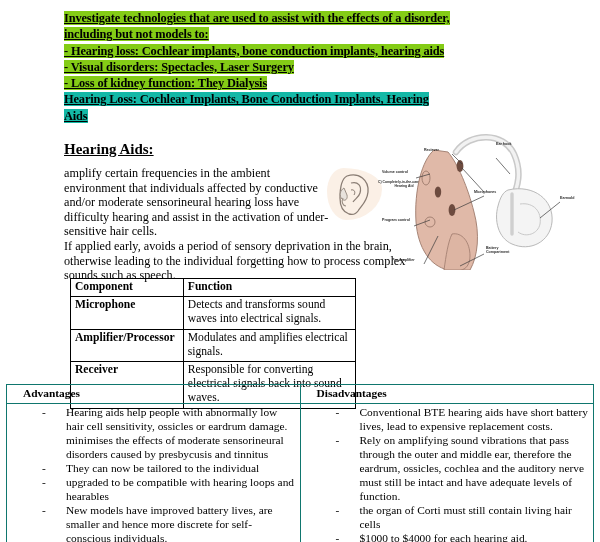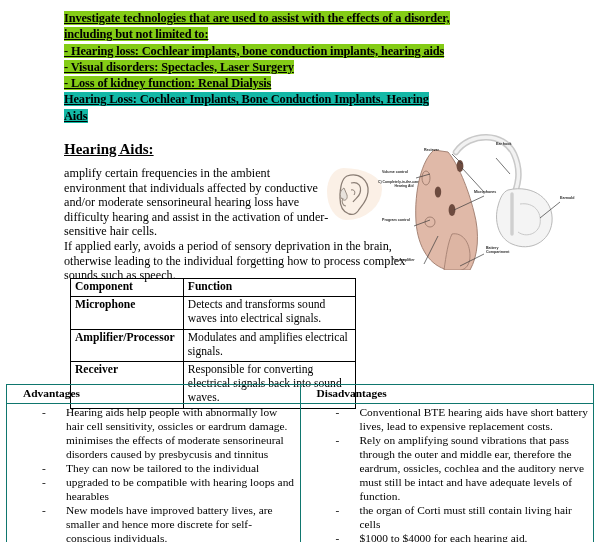--- a/index.html
+++ b/index.html
@@ -150,24 +150,24 @@
     color: #2b2b2b;
     white-space: nowrap;
   }
   .dlabel.wrap { white-space: normal; width: 34px; }
 </style>
 </head>
 <body>
 
 <div id="heading-block">
   <div class="hl-line"><span class="hl-yellow hl-inline">Investigate technologies that are used to assist with the effects of a disorder,</span></div>
-  <div class="hl-line"><span class="hl-yellow hl-inline">including but not limited to:</span></div>
+  <div class="hl-line"><span class="hl-yellow hl-inline">including but not models to:</span></div>
   <div class="hl-line"><span class="hl-yellow hl-inline">- Hearing loss: Cochlear implants, bone conduction implants, hearing aids</span></div>
   <div class="hl-line"><span class="hl-yellow hl-inline">- Visual disorders: Spectacles, Laser Surgery</span></div>
-  <div class="hl-line"><span class="hl-yellow hl-inline">- Loss of kidney function: Renal Dialysis</span></div>
+  <div class="hl-line"><span class="hl-yellow hl-inline">- Loss of kidney function: They Dialysis</span></div>
   <div class="hl-line"><span class="hl-cyan hl-inline">Hearing Loss: Cochlear Implants, Bone Conduction Implants, Hearing</span></div>
   <div class="hl-line"><span class="hl-cyan hl-inline">Aids</span></div>
 </div>
 
 <div id="hearing-aids-title">Hearing Aids:</div>
 
 <div id="body-paragraphs">
   <p>amplify certain frequencies in the ambient</p>
   <p>environment that individuals affected by conductive</p>
   <p>and/or moderate sensorineural hearing loss have</p>

